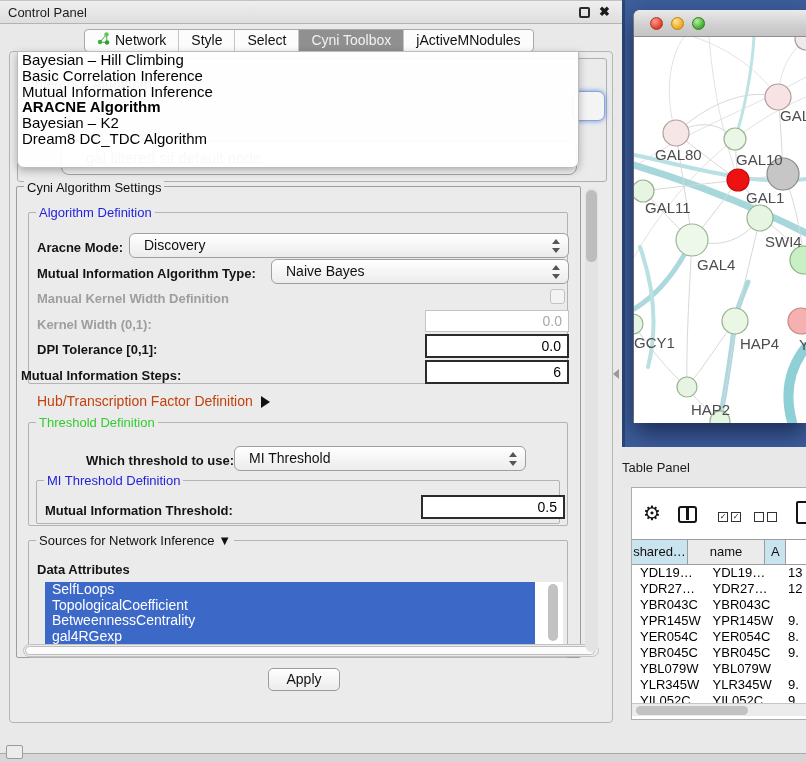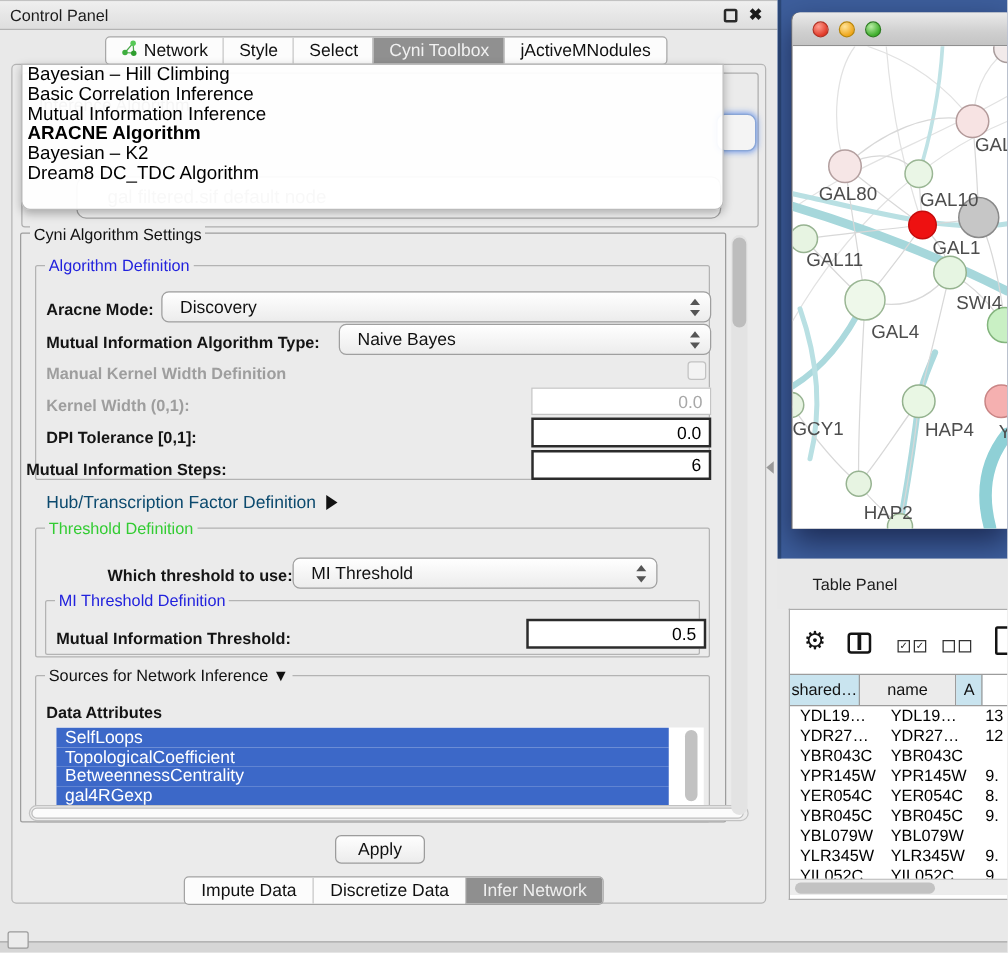--- a/index.html
+++ b/index.html
@@ -96,21 +96,21 @@
   .netwin-title { position:absolute; left:0; top:0; width:100%; height:27px;
     background:linear-gradient(#eaeaea,#cfcfcf 60%,#c4c4c4); border-bottom:1px solid #8f8f8f; border-radius:6px 0 0 0; }
   .light { position:absolute; top:7px; width:13px; height:13px; border-radius:50%; }
   .light.red { left:16px; background:radial-gradient(circle at 35% 30%, #ff9d8f, #e13b2a 70%); border:1px solid #b23225; }
   .light.yellow { left:37px; background:radial-gradient(circle at 35% 30%, #ffe49a, #efa71c 70%); border:1px solid #b8860b; }
   .light.green { left:58px; background:radial-gradient(circle at 35% 30%, #b8eda4, #3fae2d 70%); border:1px solid #2e7d22; }
   .netsvg { position:absolute; left:0; top:27px; }
 
   
   .tp-bar { position:absolute; left:622px; top:447px; width:184px; height:40px; background:#e8e8e8; }
-  .tp-title { position:absolute; left:28px; top:13px; font-size:13px; color:#1c1c1c; }
+  .tp-title { position:absolute; left:0; top:13px; font-size:13px; color:#1c1c1c; }
   .tbl { position:absolute; left:631px; top:487px; width:175px; height:233px; background:#fff;
     border:1px solid #adadad; border-right:none; overflow:hidden; }
   .gear { position:absolute; left:11px; top:15px; font-size:20px; color:#141414; line-height:20px; }
   .colicon { position:absolute; left:46px; top:18px; width:19px; height:17px; border:2.5px solid #141414; border-radius:3px; }
   .colicon:after { content:""; position:absolute; left:6px; top:0; width:2.5px; height:12px; background:#141414; }
   .mini-chk { position:absolute; width:10px; height:10px; border:1.5px solid #333; font-size:8px; line-height:8px; text-align:center; color:#222; }
   .docicon { position:absolute; left:164px; top:13px; width:16px; height:23px; border:2.5px solid #141414; border-radius:2px; background:#fff; }
   .thead { position:absolute; left:0; top:51px; width:100%; height:26px; display:flex; border-top:1px solid #9c9c9c; border-bottom:1px solid #9c9c9c; }
   .th { height:100%; font-size:13px; color:#111; text-align:center; line-height:24px; border-right:1px solid #9c9c9c; overflow:hidden; white-space:nowrap; }
   .th.blue { background:#c9e4ef; }
@@ -197,21 +197,21 @@
 
       <span class="lbl disabled" style="left:27px; top:265px;">Kernel Width (0,1):</span>
       <div class="fld disabled" style="left:415px; top:258px; width:144px;">0.0</div>
 
       <span class="lbl" style="left:27px; top:290px;">DPI Tolerance [0,1]:</span>
       <div class="fld" style="left:415px; top:282px; width:144px;">0.0</div>
 
       <span class="lbl" style="left:11px; top:316px;">Mutual Information Steps:</span>
       <div class="fld" style="left:415px; top:308px; width:144px;">6</div>
 
-      <span style="position:absolute; left:27px; top:341px; font-size:14px; color:#0c4a6e; white-space:nowrap;"><span>Hub/Transcription Factor Definition</span><span class="hub-arrow"></span></span>
+      <span style="position:absolute; left:27px; top:341px; font-size:14px; color:#c2410c; white-space:nowrap;"><span>Hub/Transcription Factor Definition</span><span class="hub-arrow"></span></span>
 
       <div class="fset" style="left:18px; top:370px; width:540px; height:104px; border-color:#b3b3b3;"></div>
       <span class="legend green" style="left:26px; top:363px;">Threshold Definition</span>
 
       <span class="lbl" style="left:76px; top:401px;">Which threshold to use:</span>
       <div class="cbx" style="left:224px; top:394px; width:292px;">
         <span>MI Threshold</span>
         <span class="stepper"></span>
       </div>
 
@@ -234,25 +234,20 @@
       <div class="hscroll">
         <div class="hscroll-thumb"></div>
       </div>
 
       <div class="vscrollbar">
         <div class="vscroll-thumb"></div>
       </div>
 
       <div class="apply-btn">Apply</div>
 
-      <div class="bstrip">
-        <div class="btab first">Impute Data</div>
-        <div class="btab">Discretize Data</div>
-        <div class="btab active">Infer Network</div>
-      </div>
     </div>
   </div>
 
   <div class="splitter"></div>
 
   <div class="desktop">
     <div class="netwin">
       <div class="netwin-title">
         <span class="light red"></span>
         <span class="light yellow"></span>

